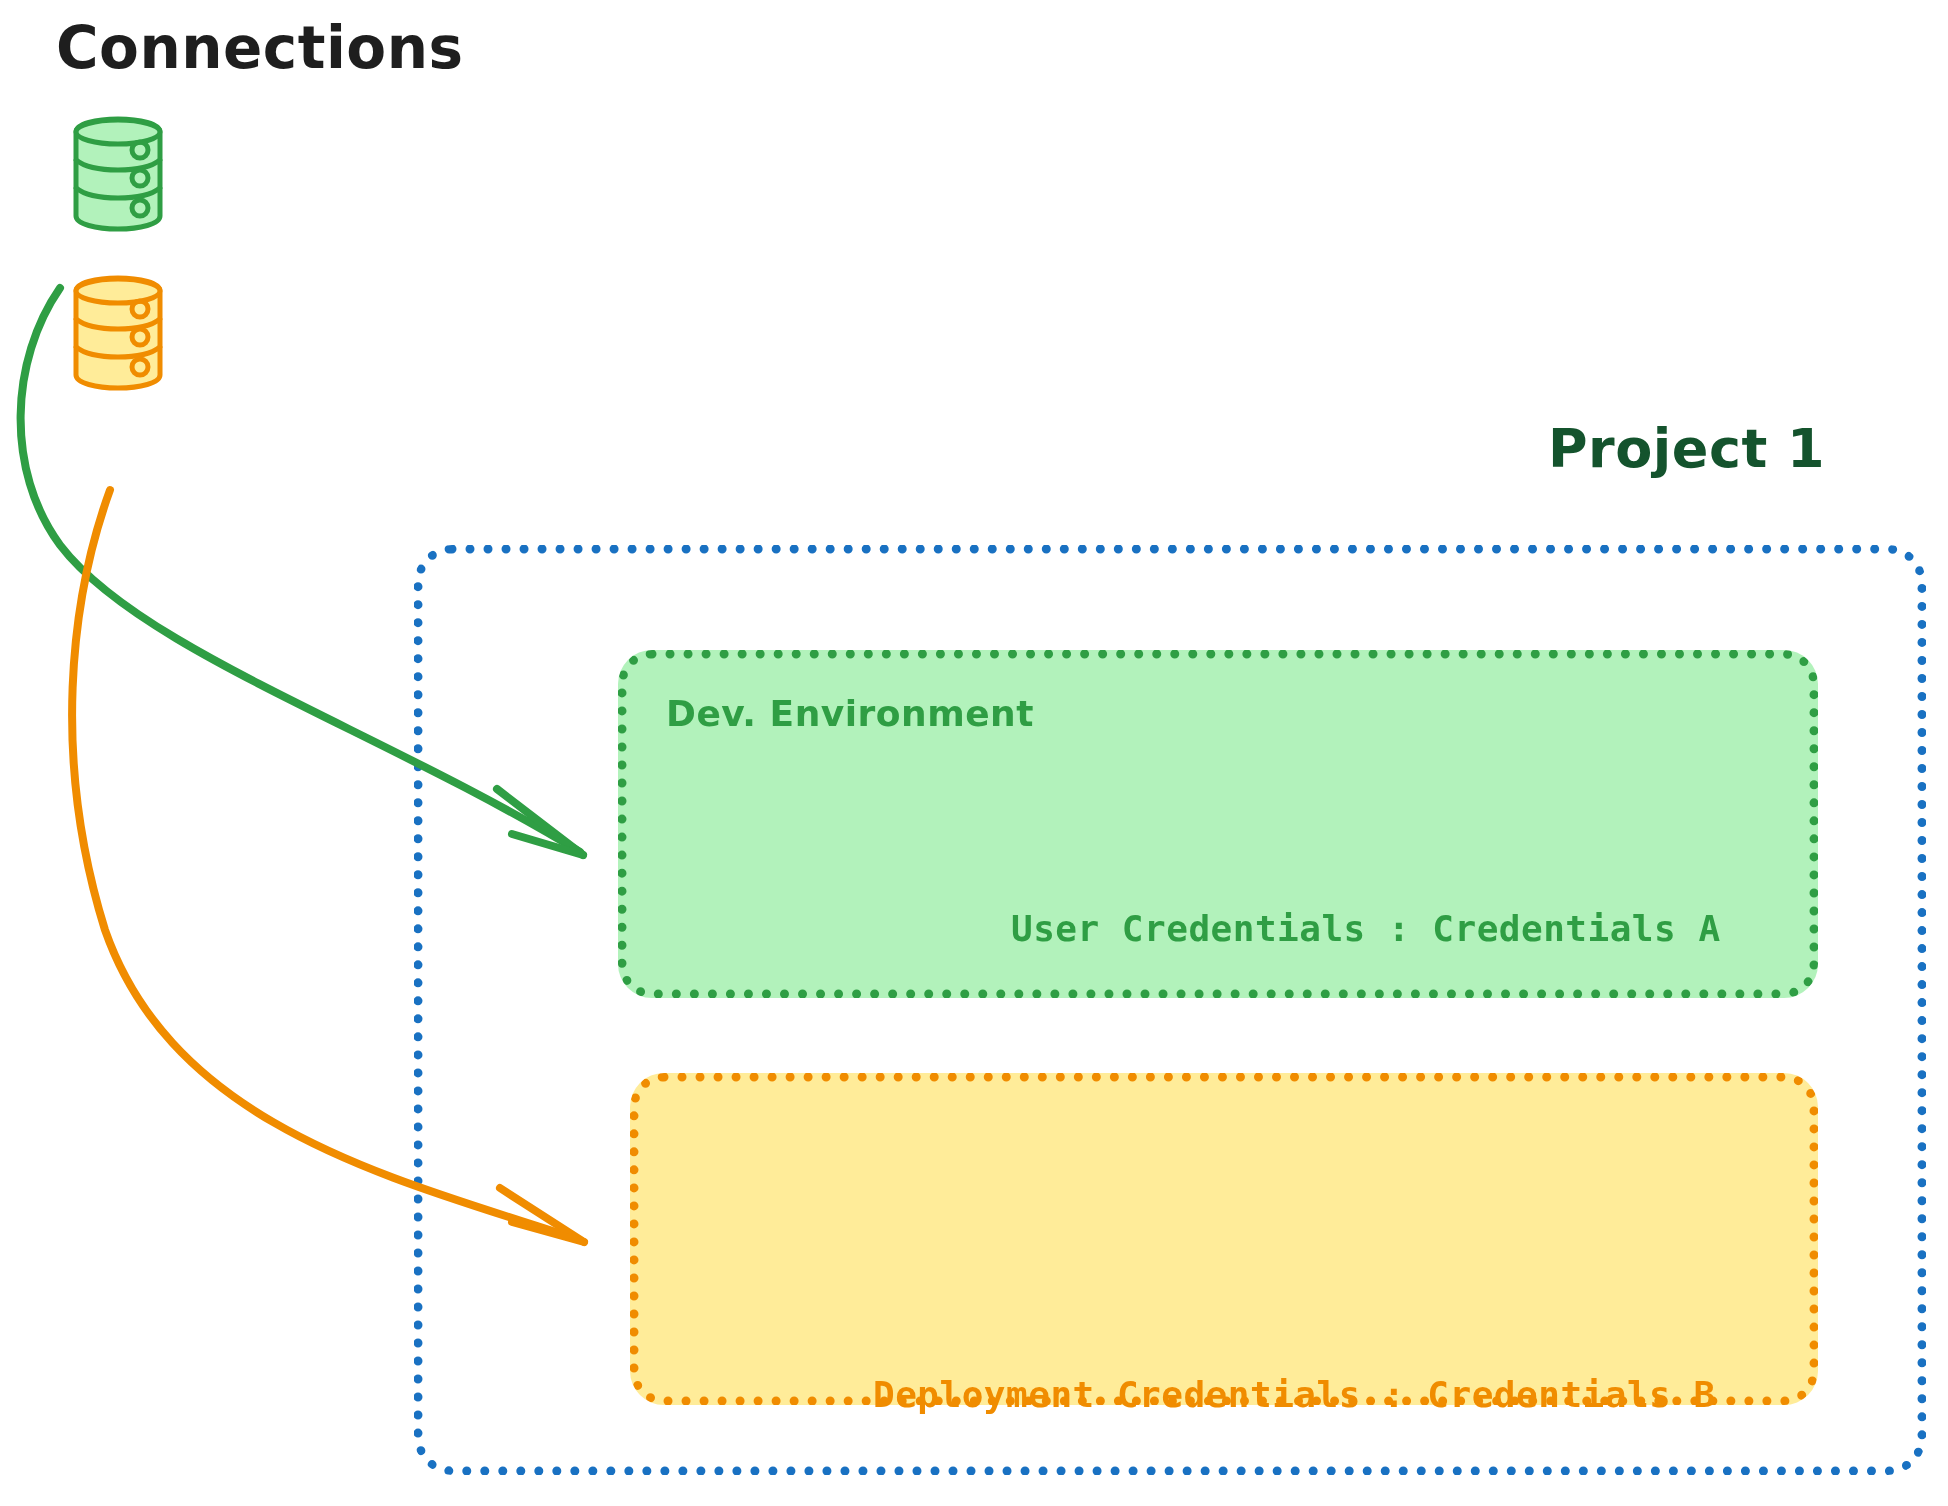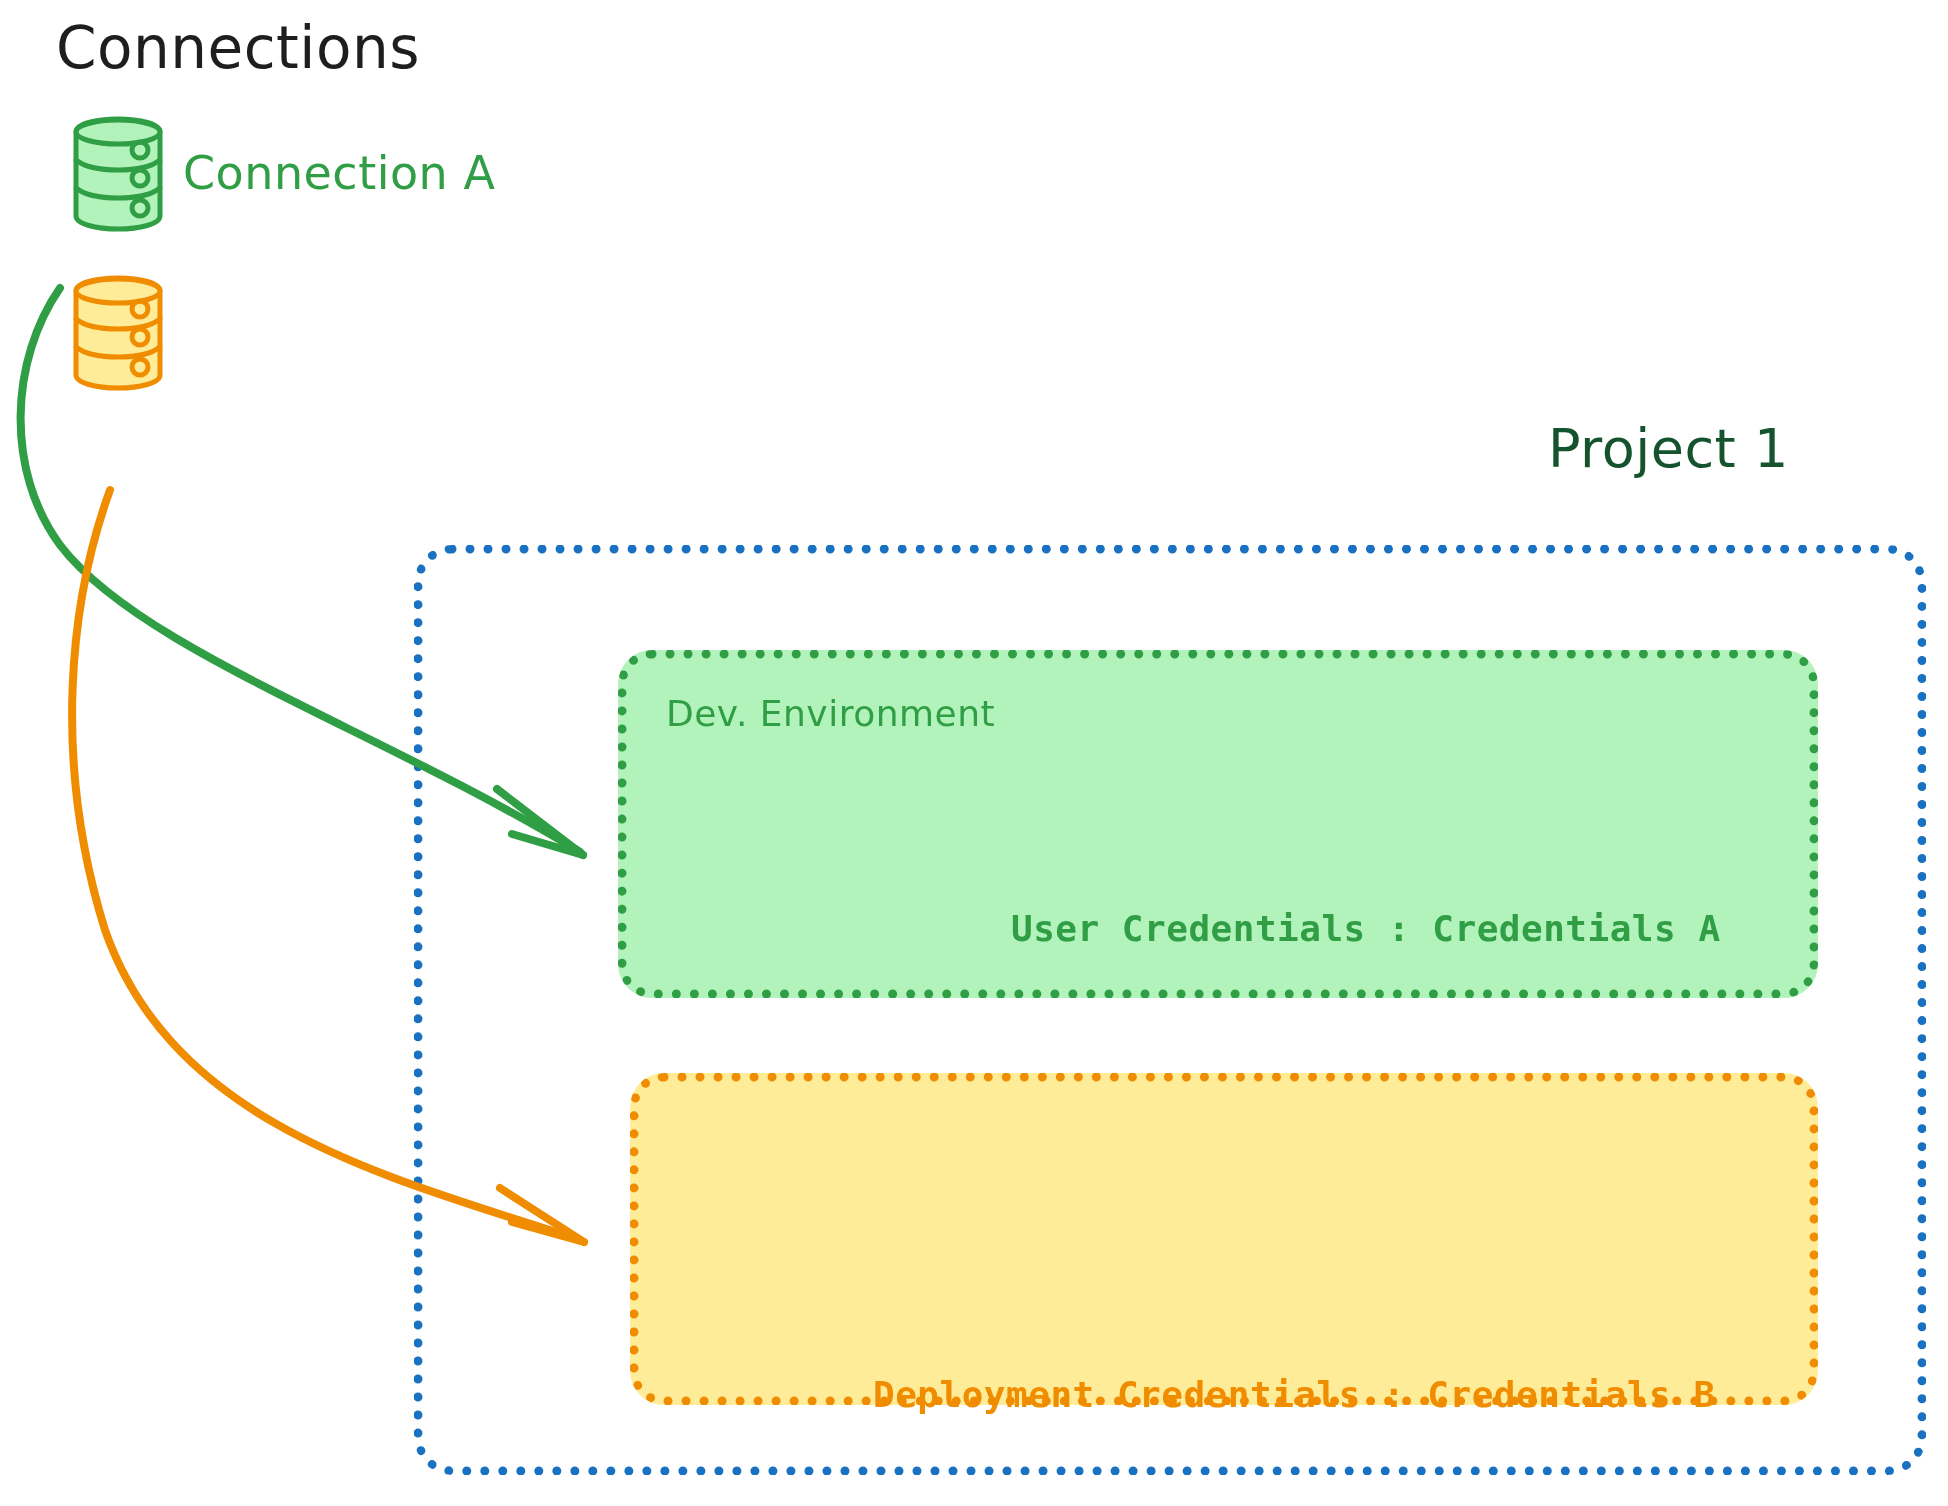--- a/index.html
+++ b/index.html
@@ -12,21 +12,21 @@
   }
   #canvas {
     position: relative;
     width: 1948px;
     height: 1506px;
     background: #ffffff;
     overflow: hidden;
   }
   .hand {
     font-family: "DejaVu Sans", sans-serif;
-    font-weight: 400;
+    font-weight: 700;
     letter-spacing: 0.5px;
   }
   .mono {
     font-family: "DejaVu Sans Mono", monospace;
     font-weight: 700;
     letter-spacing: 0.5px;
   }
 
   
   #title {
@@ -136,21 +136,20 @@
         <path d="M6 16 C6 8 26 3 48 3 C70 3 90 8 90 16 L90 100 C90 108 70 113 48 113 C26 113 6 108 6 100 Z"></path>
         <ellipse cx="48" cy="16" rx="42" ry="12" fill="#b2f2bb"></ellipse>
         <path d="M6 44 C16 52 30 54 48 54 C66 54 80 52 90 44" fill="none"></path>
         <path d="M6 72 C16 80 30 82 48 82 C66 82 80 80 90 72" fill="none"></path>
         <circle cx="70" cy="34" r="8" fill="none"></circle>
         <circle cx="70" cy="62" r="8" fill="none"></circle>
         <circle cx="70" cy="92" r="8" fill="none"></circle>
       </g>
     </svg>
   </div>
-  <div id="conn-a-label" class="conn-label hand">Connection A</div>
 
   <div id="db-b" class="db-icon">
     <svg viewBox="0 0 96 116" width="96" height="116">
       <g fill="#ffec99" stroke="#f08c00" stroke-width="5" stroke-linecap="round" stroke-linejoin="round">
         <path d="M6 16 C6 8 26 3 48 3 C70 3 90 8 90 16 L90 100 C90 108 70 113 48 113 C26 113 6 108 6 100 Z"></path>
         <ellipse cx="48" cy="16" rx="42" ry="12" fill="#ffec99"></ellipse>
         <path d="M6 44 C16 52 30 54 48 54 C66 54 80 52 90 44" fill="none"></path>
         <path d="M6 72 C16 80 30 82 48 82 C66 82 80 80 90 72" fill="none"></path>
         <circle cx="70" cy="34" r="8" fill="none"></circle>
         <circle cx="70" cy="62" r="8" fill="none"></circle>

